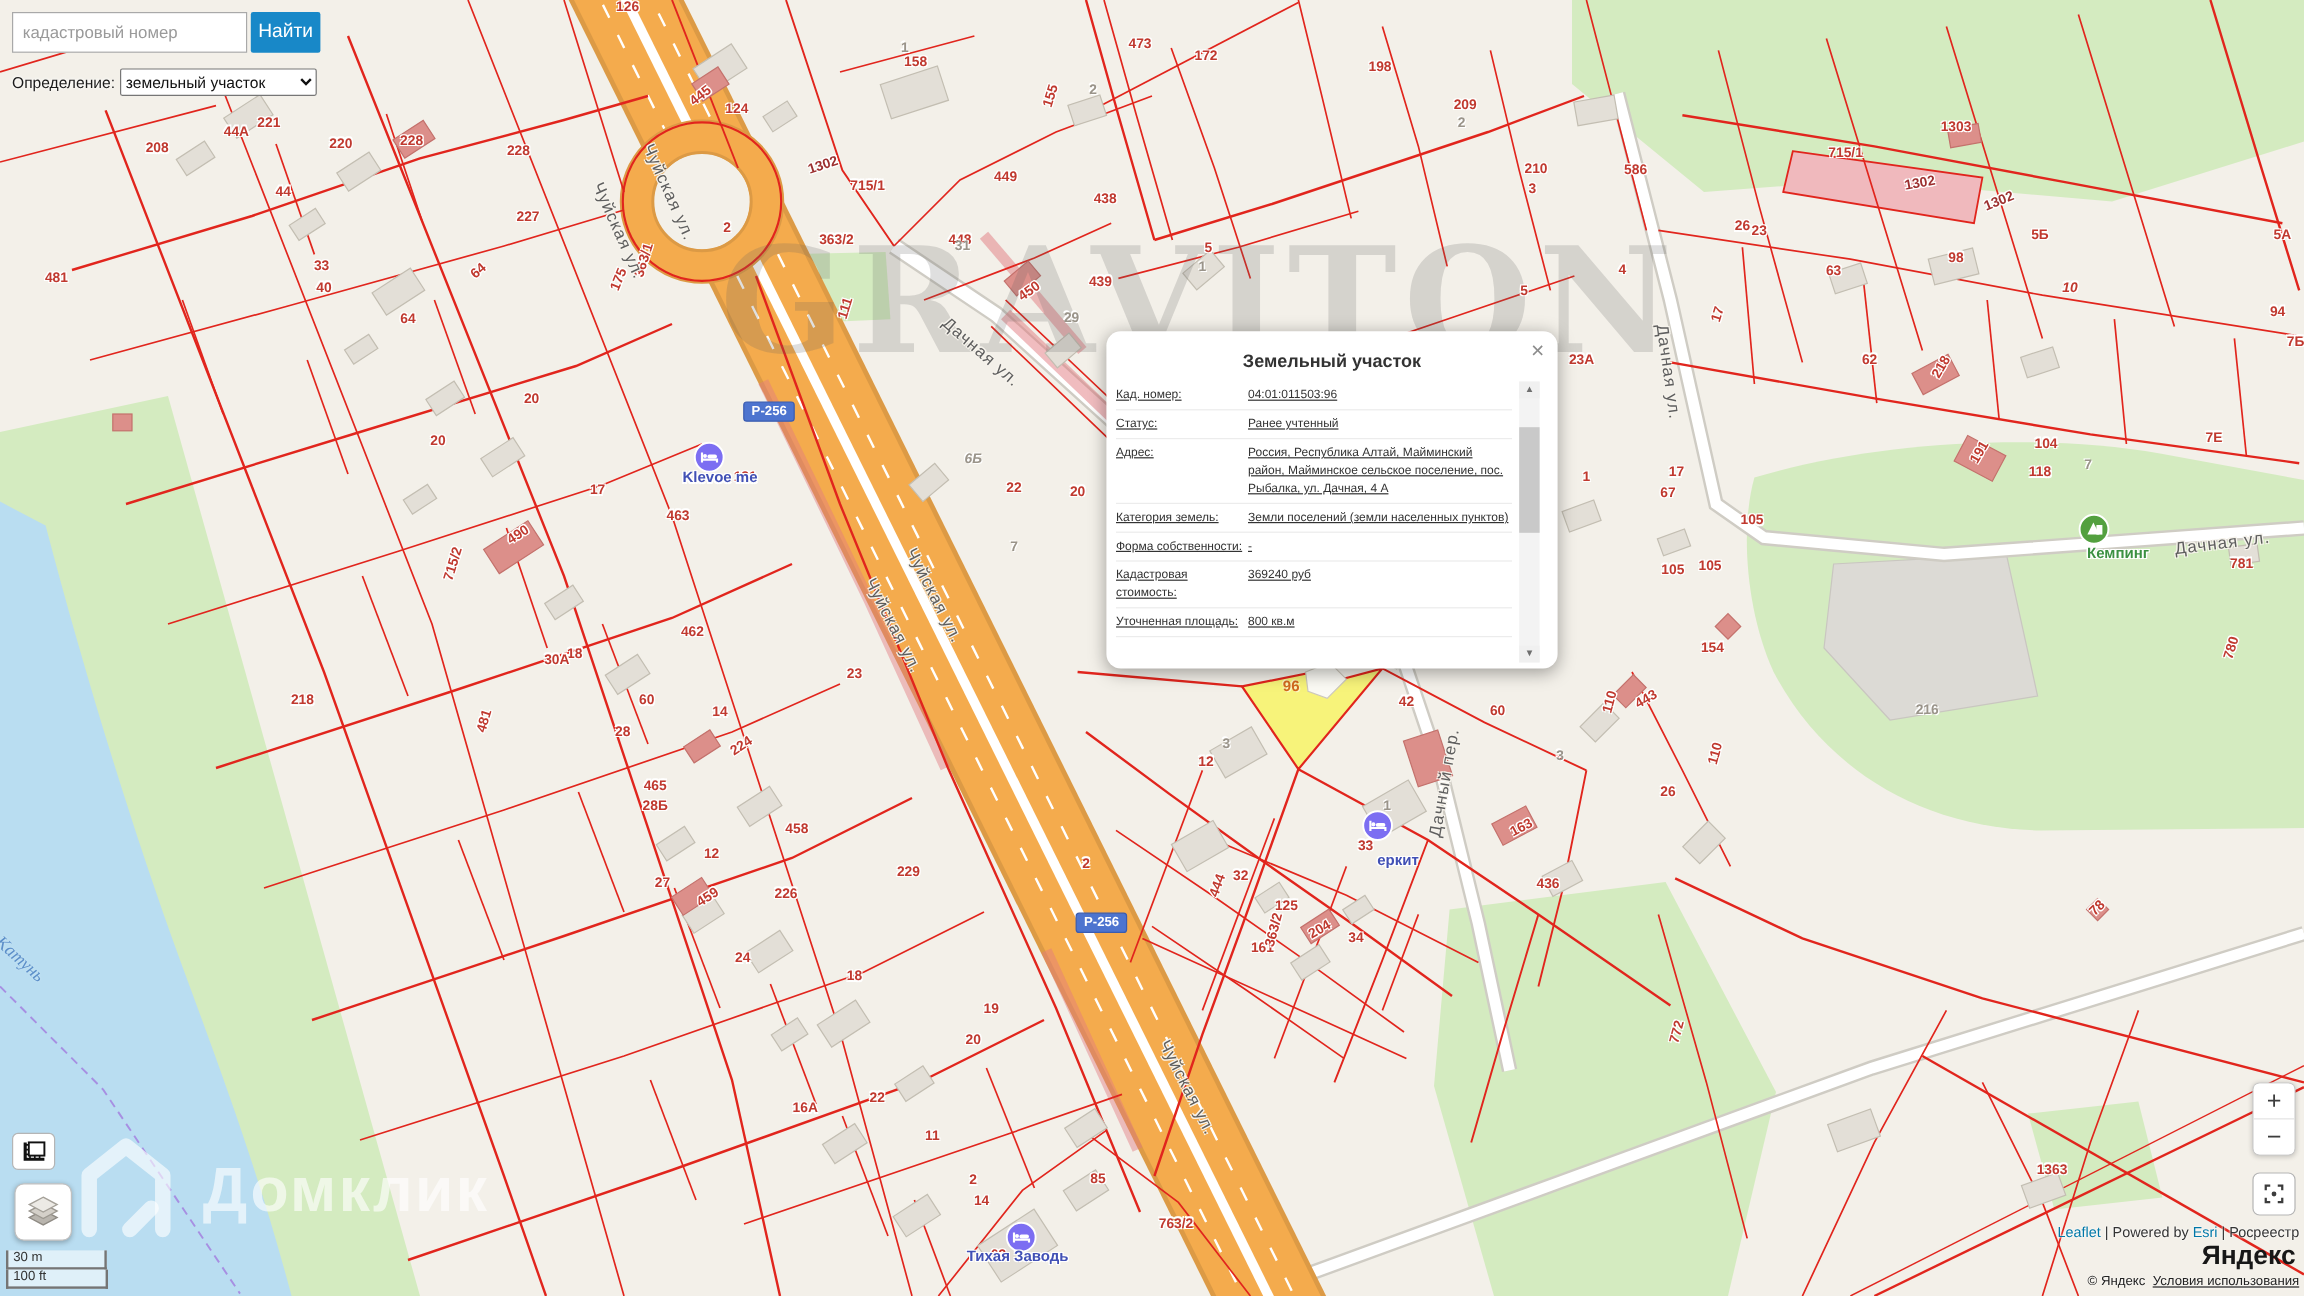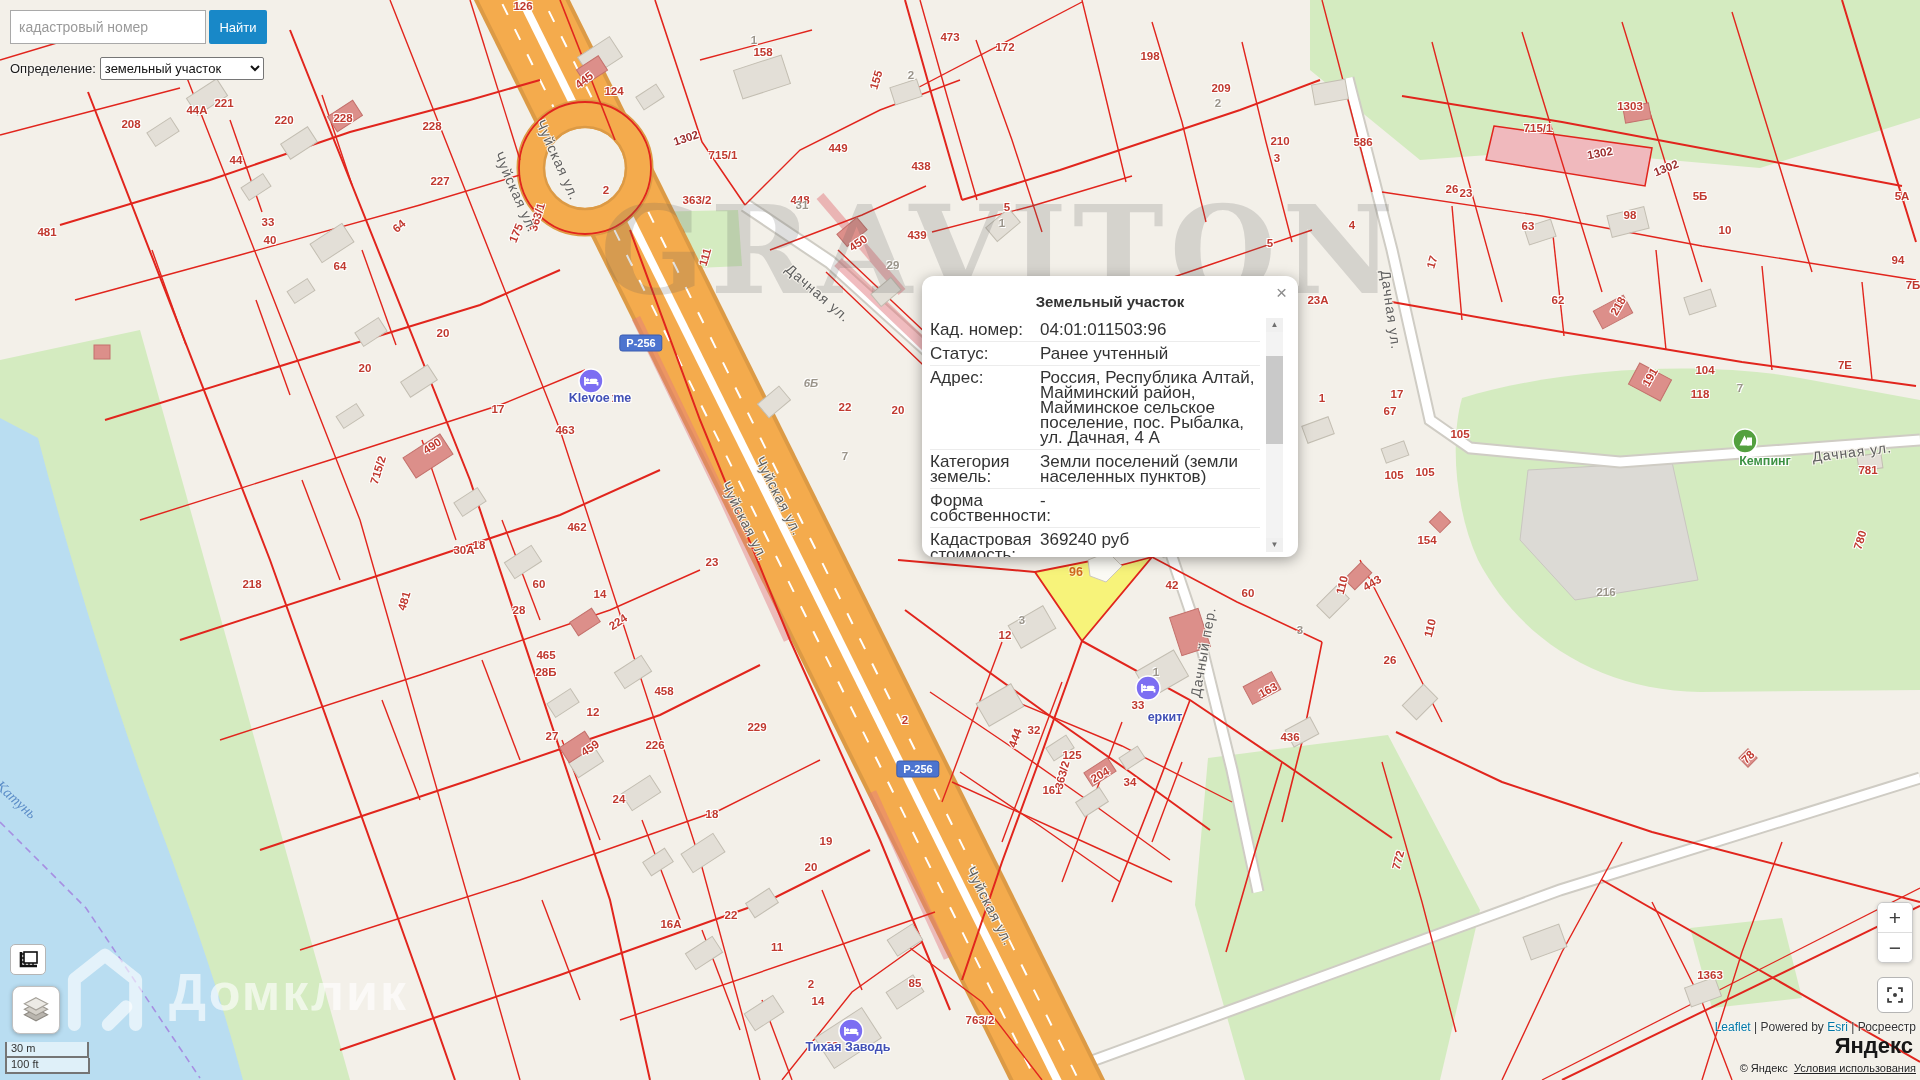--- a/index.html
+++ b/index.html
@@ -31,33 +31,33 @@
   .poi-label{font-size:12.5px;font-weight:700;color:#4150b5;
     text-shadow:-1px -1px 0 #fff,1px -1px 0 #fff,-1px 1px 0 #fff,1px 1px 0 #fff;}
   .poi-green{color:#3c9142;}
   .poi-icon{position:absolute;transform:translate(-50%,-50%);width:27px;height:27px;pointer-events:auto;}
   
   #search{position:absolute;left:10px;top:10px;z-index:10;display:flex;}
   #search input{width:178px;height:32px;border:1px solid #a9a9a9;padding:0 8px;font-size:14px;
     font-family:"Liberation Sans",sans-serif;color:#333;background:#fff;outline:none;}
   #search input::placeholder{color:#9a9a9a;}
   #search button{width:58px;height:34px;margin-left:3px;background:#1888c8;color:#fff;border:none;
-    font-size:13px;font-family:"Liberation Sans",sans-serif;border-radius:2px;cursor:pointer;}
+    font-size:16px;font-family:"Liberation Sans",sans-serif;border-radius:2px;cursor:pointer;}
   #definition{position:absolute;left:10px;top:57px;z-index:10;display:flex;align-items:center;
     font-size:13px;color:#1b1b1b;text-shadow:0 0 3px #fff,0 0 3px #fff;}
   #definition select{height:23px;margin-left:4px;font-size:13px;font-family:"Liberation Sans",sans-serif;
     border:1px solid #767676;background:#fff;border-radius:2px;width:164px;color:#111;}
   
   #popup{position:absolute;left:922px;top:276px;width:376px;height:281px;background:#fff;
     border-radius:12px;box-shadow:0 3px 14px rgba(0,0,0,0.35);z-index:5;overflow:hidden;}
   .popup-title{text-align:center;font-weight:700;font-size:15px;color:#333;margin-top:17px;}
   .popup-close{position:absolute;right:11px;top:7px;font-size:19px;color:#8c8c8c;cursor:pointer;
     line-height:19px;font-weight:400;}
   .popup-body{position:absolute;left:8px;top:42px;width:330px;bottom:0;overflow:hidden;
-    font-size:17px;color:#333;line-height:15px;}
+    font-size:10px;color:#333;line-height:15px;text-decoration:underline;}
   .prow{display:flex;padding:4px 0 4px 0;border-bottom:1px solid #ececec;}
   .plabel{width:106px;flex:none;}
   .pvalue{flex:1;padding-left:4px;}
   .sb{position:absolute;right:15px;top:42px;width:17px;height:234px;background:#f3f3f3;}
   .sb .ar{position:absolute;left:0;width:17px;height:14px;background:#f0f0f0;color:#6f6f6f;
     font-size:8px;text-align:center;line-height:14px;}
   .sb .up{top:0;} .sb .dn{bottom:0;}
   .sb .thumb{position:absolute;left:0;top:38px;width:17px;height:88px;background:#c9c9c9;}
   
   .ctl-btn{position:absolute;background:#fff;z-index:10;display:flex;align-items:center;justify-content:center;cursor:pointer;}
@@ -377,21 +377,21 @@
     <span class="lab num-red" style="left: 1150px; top: 56px; transform: translate(-50%, -50%);">198</span>
     <span class="lab num-red" style="left: 1221px; top: 88px; transform: translate(-50%, -50%);">209</span>
     <span class="lab num-red" style="left: 1280px; top: 141px; transform: translate(-50%, -50%);">210</span>
     <span class="lab num-red" style="left: 1277px; top: 158px; transform: translate(-50%, -50%);">3</span>
     <span class="lab num-red" style="left: 1363px; top: 142px; transform: translate(-50%, -50%);">586</span>
     <span class="lab num-red" style="left: 1452px; top: 189px; transform: translate(-50%, -50%);">26</span>
     <span class="lab num-red" style="left: 1466px; top: 193px; transform: translate(-50%, -50%);">23</span>
     <span class="lab num-red" style="left: 1630px; top: 106px; transform: translate(-50%, -50%);">1303</span>
     <span class="lab num-red" style="left: 1528px; top: 226px; transform: translate(-50%, -50%);">63</span>
     <span class="lab num-red" style="left: 1630px; top: 215px; transform: translate(-50%, -50%);">98</span>
-    <span class="lab num-red" style="left: 1725px; top: 230px; transform: translate(-50%, -50%);">10</span>
+    <span class="lab num-red" style="left: 1725px; top: 240px; transform: translate(-50%, -50%); font-style: italic;">10</span>
     <span class="lab num-red" style="left: 1700px; top: 196px; transform: translate(-50%, -50%);">5Б</span>
     <span class="lab num-red" style="left: 1902px; top: 196px; transform: translate(-50%, -50%);">5А</span>
     <span class="lab num-red" style="left: 1898px; top: 260px; transform: translate(-50%, -50%);">94</span>
     <span class="lab num-red" style="left: 1913px; top: 285px; transform: translate(-50%, -50%);">7Б</span>
     <span class="lab num-red" style="left: 1558px; top: 300px; transform: translate(-50%, -50%);">62</span>
     <span class="lab num-red" style="left: 1705px; top: 370px; transform: translate(-50%, -50%);">104</span>
     <span class="lab num-red" style="left: 1700px; top: 394px; transform: translate(-50%, -50%);">118</span>
     <span class="lab num-red" style="left: 1845px; top: 365px; transform: translate(-50%, -50%);">7Е</span>
     <span class="lab num-red" style="left: 1318px; top: 300px; transform: translate(-50%, -50%);">23А</span>
     <span class="lab num-red" style="left: 1352px; top: 225px; transform: translate(-50%, -50%);">4</span>

